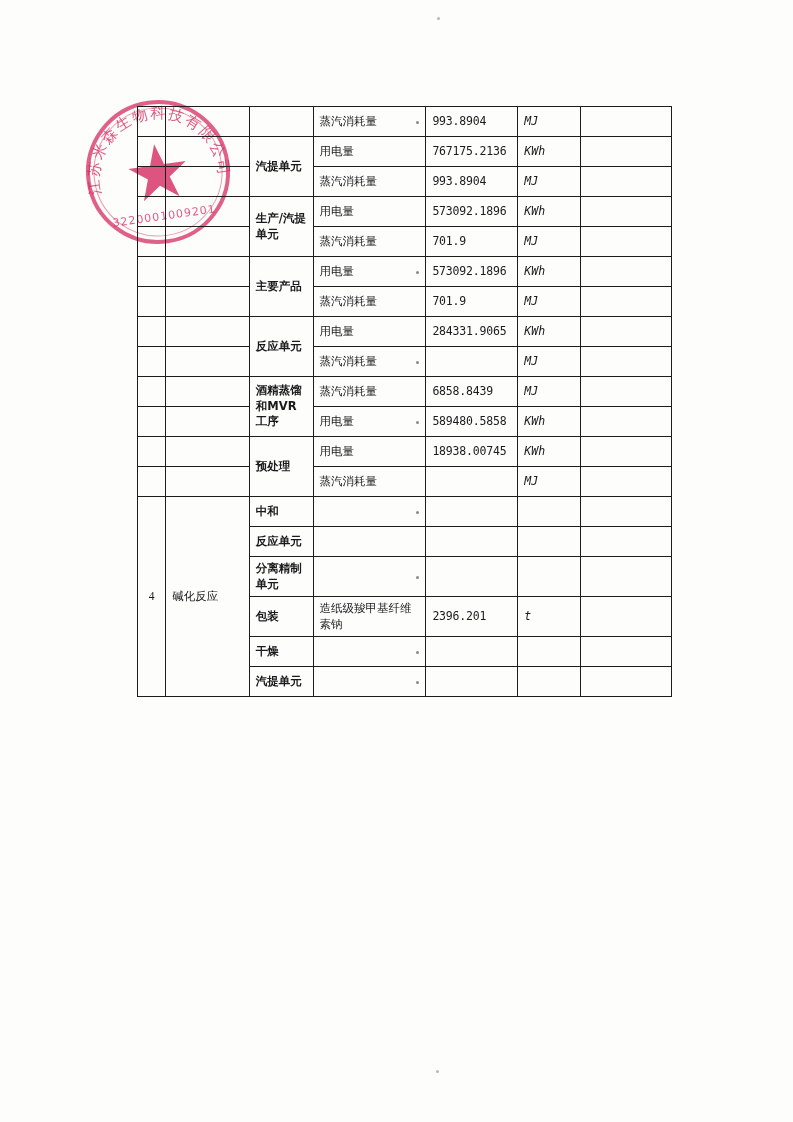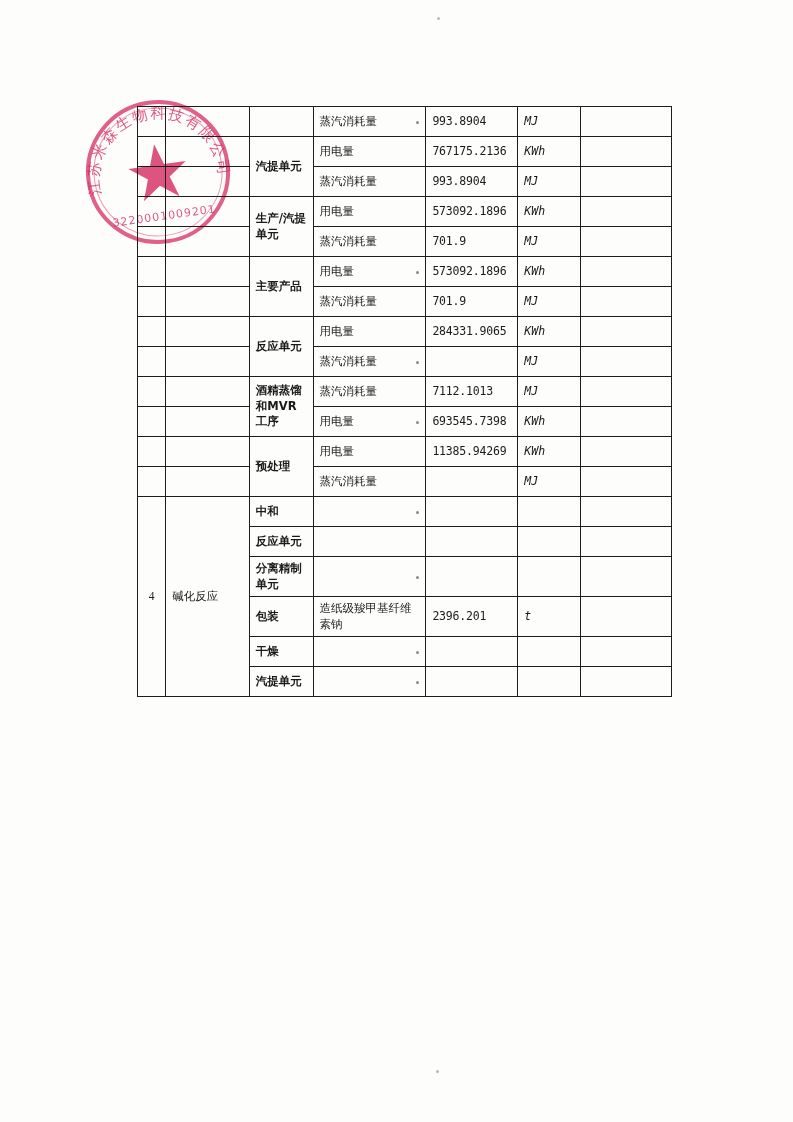--- a/index.html
+++ b/index.html
@@ -210,40 +210,40 @@
         <td class="col-val num"></td>
         <td class="col-uom uom">MJ</td>
         <td class="col-last"></td>
       </tr>
 
       <tr>
         <td class="col-idx"></td>
         <td class="col-cat cn"></td>
         <td class="col-unitn cn" rowspan="2">酒精蒸馏和MVR工序</td>
         <td class="col-item cn">蒸汽消耗量</td>
-        <td class="col-val num">7112.1013</td>
+        <td class="col-val num">6858.8439</td>
         <td class="col-uom uom">MJ</td>
         <td class="col-last"></td>
       </tr>
 
       <tr>
         <td class="col-idx"></td>
         <td class="col-cat cn"></td>
         <td class="col-item cn dotcell">用电量</td>
-        <td class="col-val num">693545.7398</td>
+        <td class="col-val num">589480.5858</td>
         <td class="col-uom uom">KWh</td>
         <td class="col-last"></td>
       </tr>
 
       <tr>
         <td class="col-idx"></td>
         <td class="col-cat cn"></td>
         <td class="col-unitn cn" rowspan="2">预处理</td>
         <td class="col-item cn">用电量</td>
-        <td class="col-val num">11385.94269</td>
+        <td class="col-val num">18938.00745</td>
         <td class="col-uom uom">KWh</td>
         <td class="col-last"></td>
       </tr>
 
       <tr>
         <td class="col-idx"></td>
         <td class="col-cat cn"></td>
         <td class="col-item cn">蒸汽消耗量</td>
         <td class="col-val num"></td>
         <td class="col-uom uom">MJ</td>

